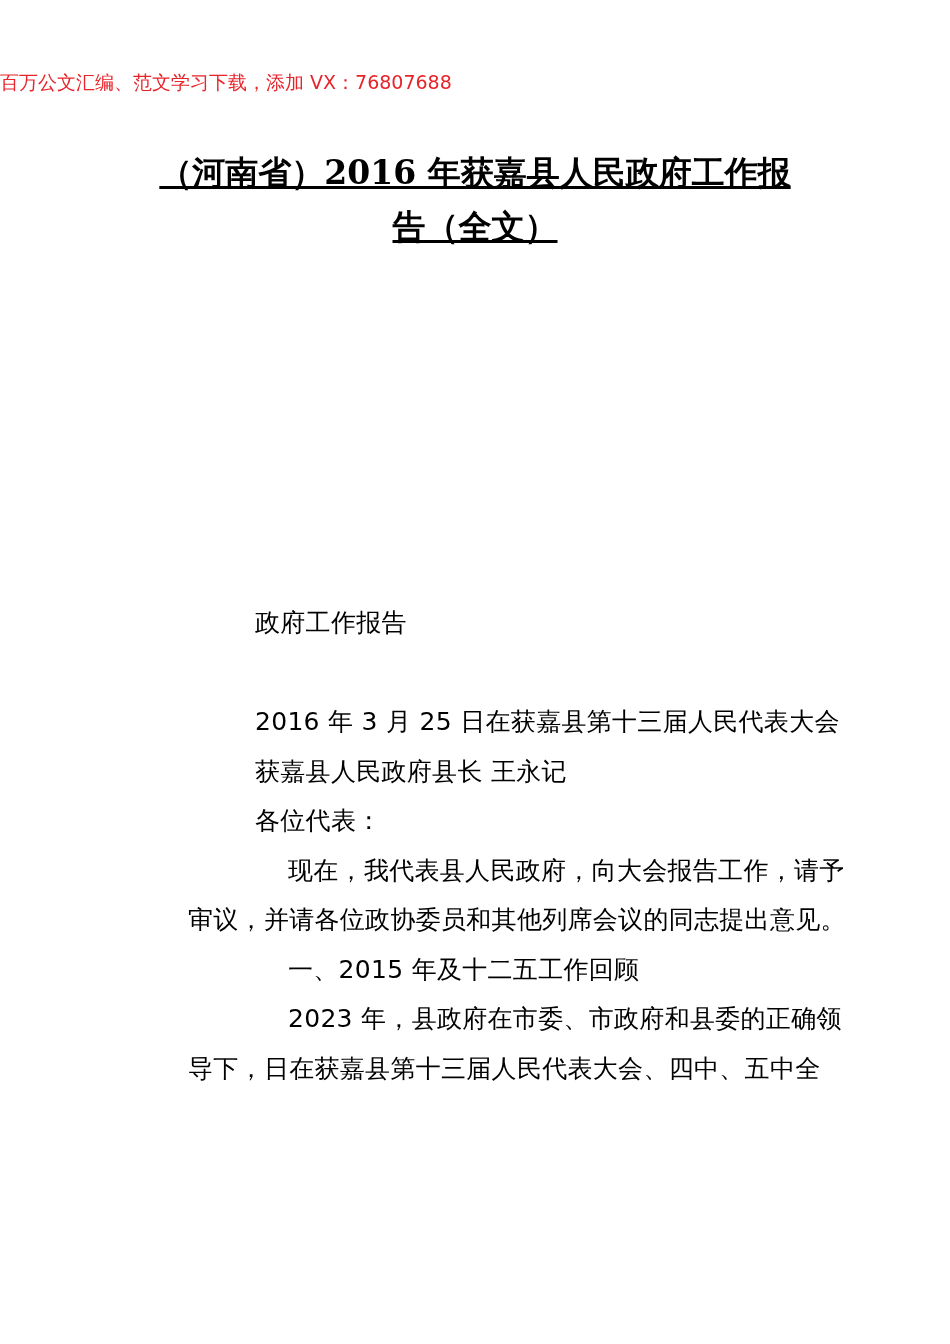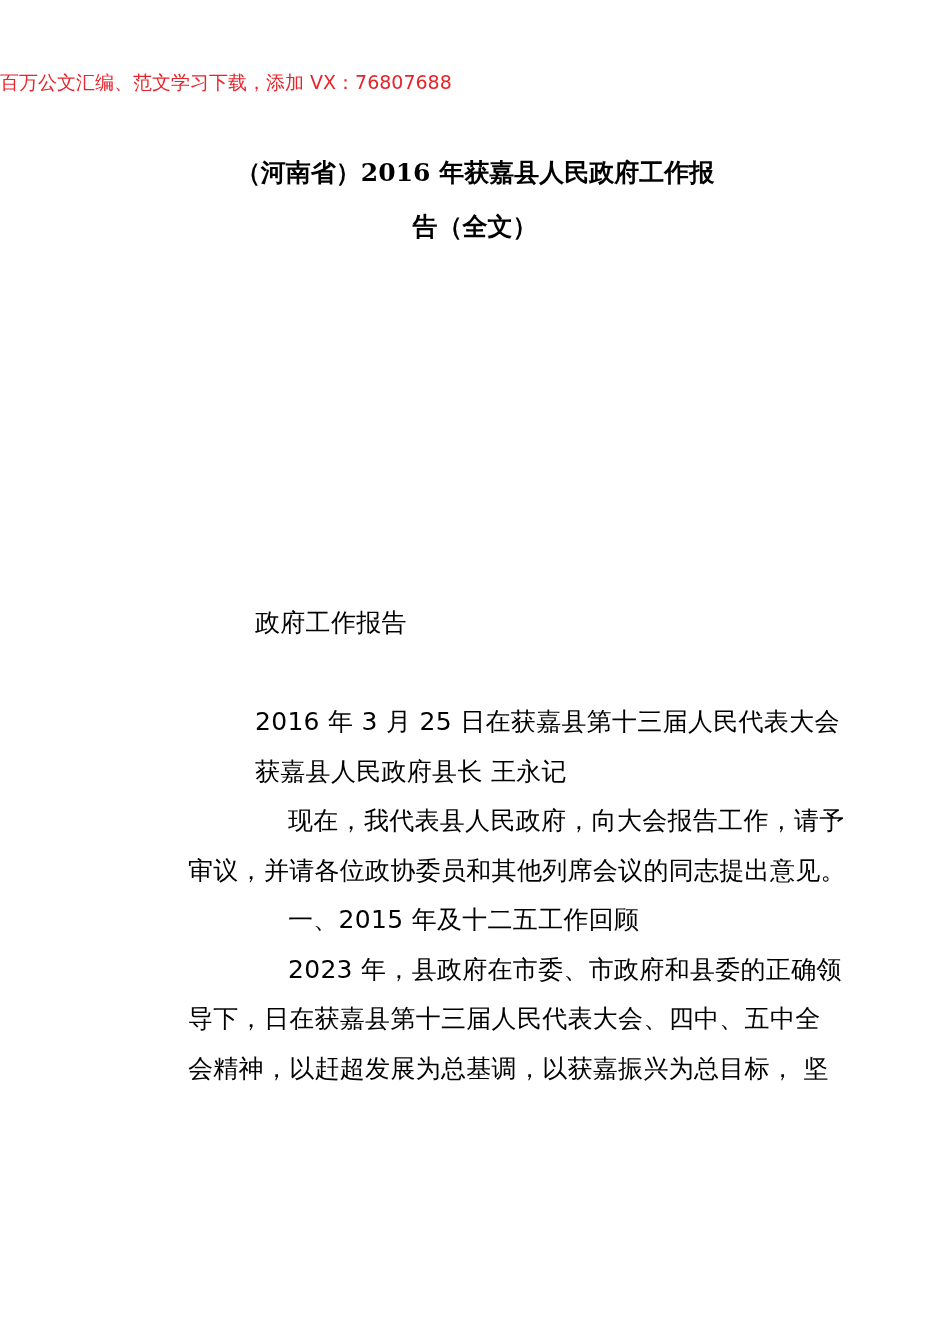--- a/index.html
+++ b/index.html
@@ -27,23 +27,24 @@
     letter-spacing: 0px;
   }
   .title {
     position: absolute;
     top: 146px;
     left: 130px;
     width: 690px;
     text-align: center;
     font-family: "DejaVu Serif", "Liberation Serif", serif;
     font-weight: bold;
-    font-size: 25px;
+    font-size: 33px;
     line-height: 54px;
     letter-spacing: 0px;
+    text-decoration: underline;
   }
   .title span { display: block; }
   .body-text {
     position: absolute;
     left: 144px;
     width: 664px;
     font-size: 25px;
     line-height: 49.5px;
     letter-spacing: 0.3px;
     margin-left: 44px;
@@ -65,19 +66,19 @@
   <span>告（全文）</span>
 </div>
 
 <div class="body-text" style="top: 598px;">
   <span class="line ind2">政府工作报告</span>
 </div>
 
 <div class="body-text" style="top: 697px;">
   <span class="line ind2">2016 年 3 月 25 日在获嘉县第十三届人民代表大会</span>
   <span class="line ind2">获嘉县人民政府县长 王永记</span>
+  <span class="line ind2">各位代表：</span>
   <span class="line ind3">现在，我代表县人民政府，向大会报告工作，请予</span>
   <span class="line">审议，并请各位政协委员和其他列席会议的同志提出意见。</span>
   <span class="line ind3">一、2015 年及十二五工作回顾</span>
   <span class="line ind3">2023 年，县政府在市委、市政府和县委的正确领</span>
   <span class="line">导下，日在获嘉县第十三届人民代表大会、四中、五中全</span>
-  <span class="line">会精神，以赶超发展为总基调，以获嘉振兴为总目标， 坚</span>
 </div>
 
 </body></html>

